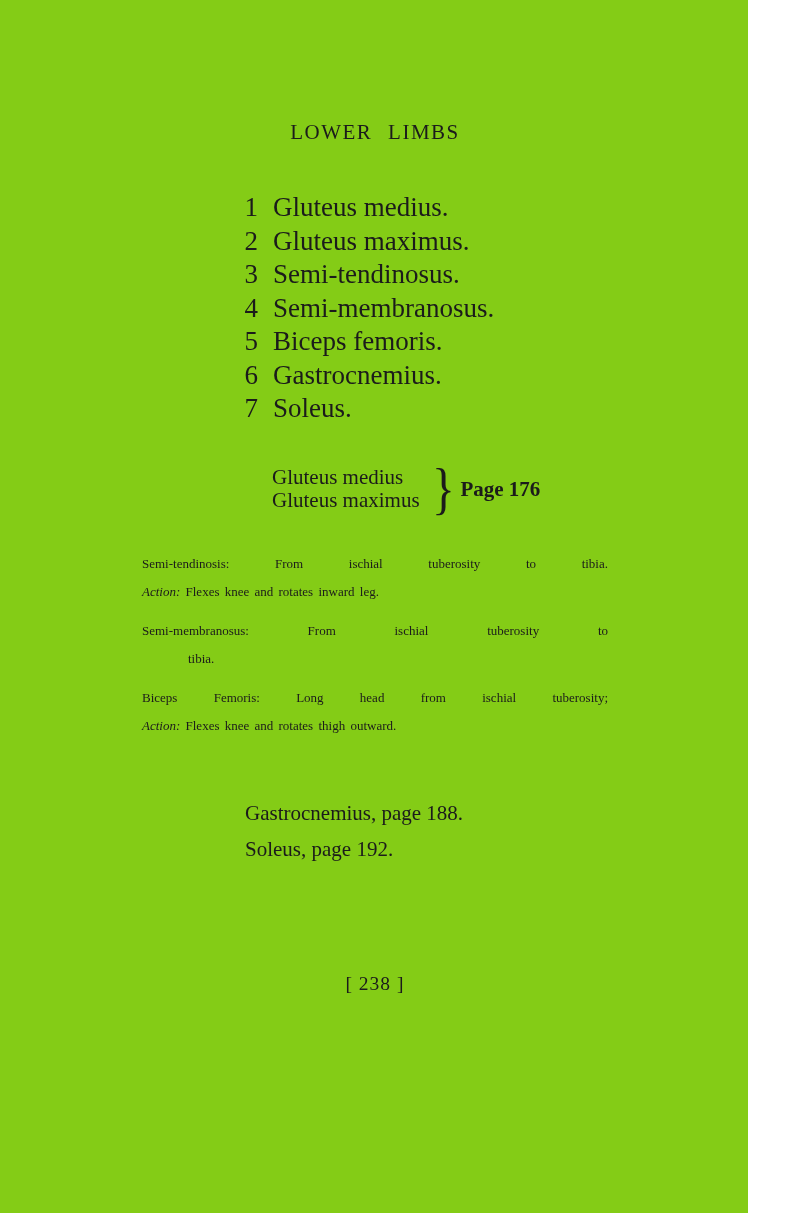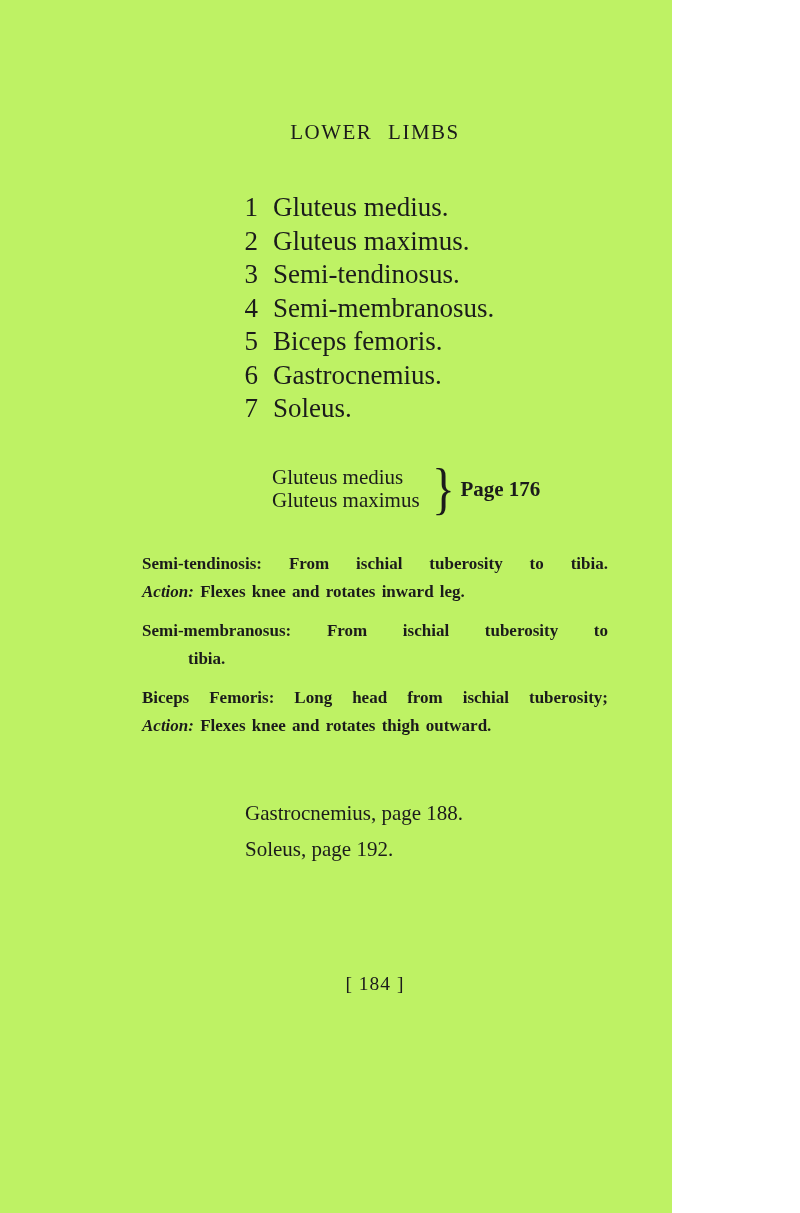--- a/index.html
+++ b/index.html
@@ -4,22 +4,22 @@
 <style>
   html, body { margin: 0; padding: 0; }
   body {
     width: 800px; height: 1213px;
     background: #ffffff;
     font-family: "Liberation Serif", "DejaVu Serif", serif;
     color: #1b1b1b;
   }
   .page {
     position: relative;
-    width: 672px; height: 1213px;
-    background: #bef264;
+    width: 748px; height: 1213px;
+    background: #84cc16;
     overflow: hidden;
   }
 
   
   .title {
     position: absolute;
     top: 118px; left: 142px; width: 466px;
     text-align: center;
     font-size: 21px; line-height: 28px;
     letter-spacing: 1.5px;
@@ -61,23 +61,22 @@
     font-weight: 400;
     margin: 0 4px 0 10px;
     transform: scaleX(0.85);
   }
   .brace-ref { font-size: 21px; white-space: nowrap; font-weight: bold; }
 
   
   .entries {
     position: absolute;
     top: 550px; left: 142px; width: 466px;
-    font-size: 17px; line-height: 28px;
+    font-size: 13px; line-height: 28px;
     word-spacing: 2px;
-    font-weight: bold;
   }
   .entry { margin: 0 0 11px 0; }
   .entry:last-child { margin-bottom: 0; }
   .pline { display: block; }
   .pline.just { text-align: justify; text-align-last: justify; }
   .pline.indent { padding-left: 46px; }
   .action-label { font-style: italic; }
 
   
   .refs {
@@ -140,15 +139,15 @@
       <span class="pline"><span class="action-label">Action:</span><span> Flexes knee and rotates thigh outward.</span></span>
     </div>
 
   </div>
 
   <div class="refs">
     <div>Gastrocnemius, page 188.</div>
     <div>Soleus, page 192.</div>
   </div>
 
-  <div class="folio">[ 184 ]</div>
+  <div class="folio">[ 238 ]</div>
 
 </div>
 
 </body></html>

